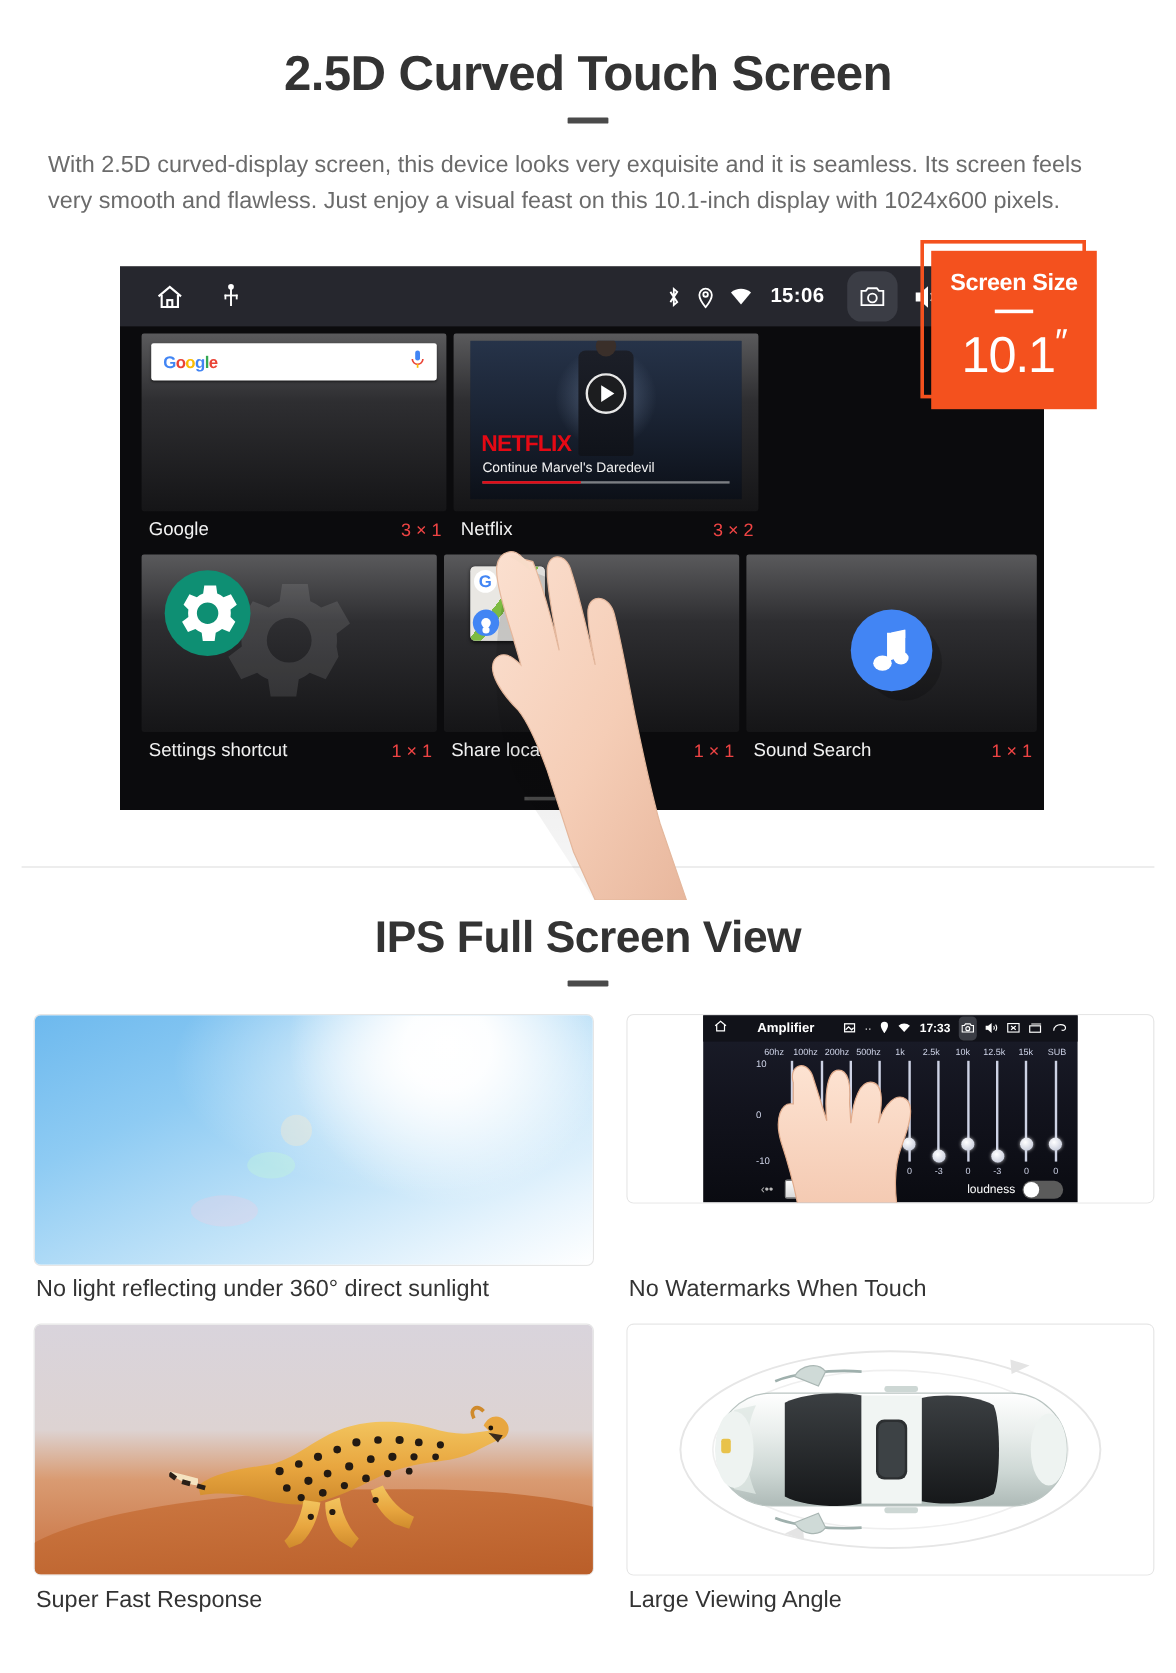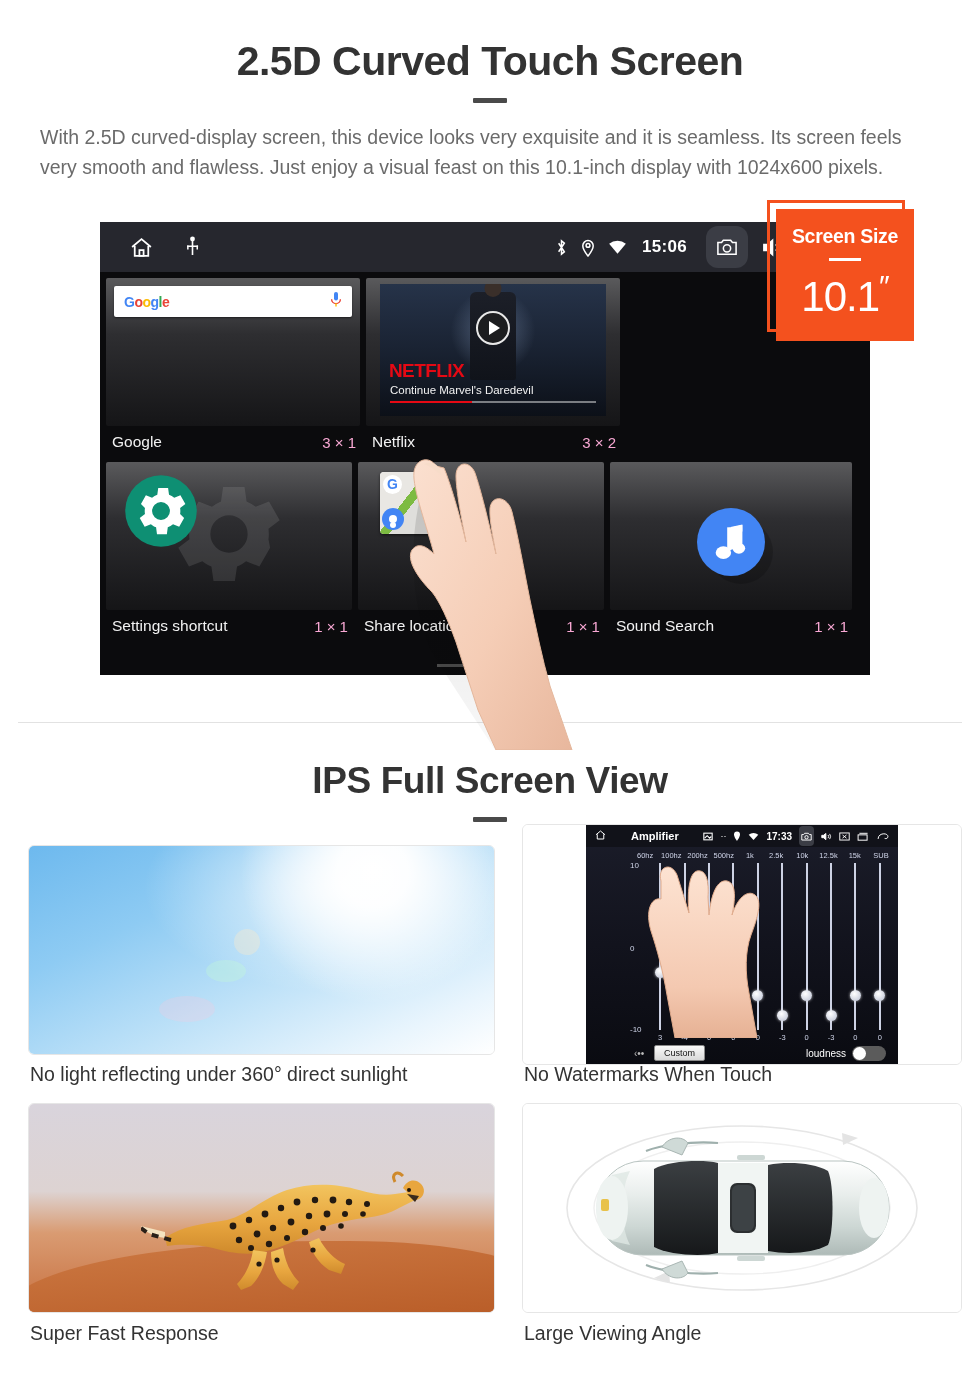--- a/index.html
+++ b/index.html
@@ -39,31 +39,31 @@
   .sb-left { display: flex; align-items: center; gap: 30px; padding-left: 28px; }
   .sb-right { margin-left: auto; display: flex; align-items: center; gap: 13px; padding-right: 12px; }
   .sb-ico { color: #fff; display: inline-flex; align-items: center; justify-content: center; }
   .sb-time { color: #fff; font-size: 17px; font-weight: bold; margin: 0 6px 0 2px; letter-spacing: .3px; }
   .sb-cam-wrap {
     width: 42px; height: 42px; border-radius: 12px; background: #3b3d45;
     display: flex; align-items: center; justify-content: center;
   }
 
   
-  .grid { position: absolute; left: 0; top: 50px; width: 100%; height: 403px; padding: 6px 18px 0 6px; }
+  .grid { position: absolute; left: 12px; top: 50px; width: 100%; height: 403px; padding: 6px 18px 0 6px; }
   .row { display: flex; gap: 6px; }
   .cell { position: relative; }
   .tile {
     position: relative; overflow: hidden;
     background: linear-gradient(180deg,#5a5a5c 0%,#2e2e31 38%,#151517 100%);
     border-radius: 2px;
   }
   .meta { display: flex; justify-content: space-between; align-items: center; padding: 7px 4px 9px 6px; }
   .meta .nm { color: #f2f2f2; font-size: 15.5px; }
-  .meta .sz { color: #f9a8d4; font-size: 15px; text-align: center; }
+  .meta .sz { color: #ef4444; font-size: 15px; text-align: center; }
 
   
   .gbar {
     position: absolute; left: 8px; top: 8px; right: 8px; height: 31px;
     background: #fff; border-radius: 2px; display: flex; align-items: center;
     justify-content: space-between; padding: 0 10px;
     box-shadow: 0 1px 2px rgba(0,0,0,.5);
   }
   .glogo { font-size: 14px; font-weight: bold; letter-spacing: -.5px; }
   .glogo i { font-style: normal; }
@@ -422,21 +422,21 @@
 
   <div class="card" style="left:28px; top:845px; width:467px; height:210px;">
     <div class="sun-img">
       <div class="flare" style="left:44%;top:40%;width:26px;height:26px;"></div>
       <div class="flare" style="left:38%;top:55%;width:40px;height:22px;background:rgba(200,255,210,.30);"></div>
       <div class="flare" style="left:28%;top:72%;width:56px;height:26px;background:rgba(255,200,220,.25);"></div>
     </div>
   </div>
   <div class="cap" style="left:30px; top:1063px;">No light reflecting under 360° direct sunlight</div>
 
-  <div class="card" style="left:522px; top:824px; width:440px; height:241px;">
+  <div class="card" style="left:522px; top:845px; width:440px; height:158px;">
     <div class="amp">
       <div style="position:absolute;left:63px;top:0;width:312px;height:100%;">
         <div class="amp-screen">
           <div class="amp-top">
             <span style="margin-left:8px;">
               <svg width="13" height="12" viewBox="0 0 24 24" fill="none" stroke="#fff" stroke-width="2">
                   <path d="M3 11.5 12 4l9 7.5"></path>
                   <path d="M5.5 10.5V20h13v-9.5"></path>
                 </svg>
             </span>

